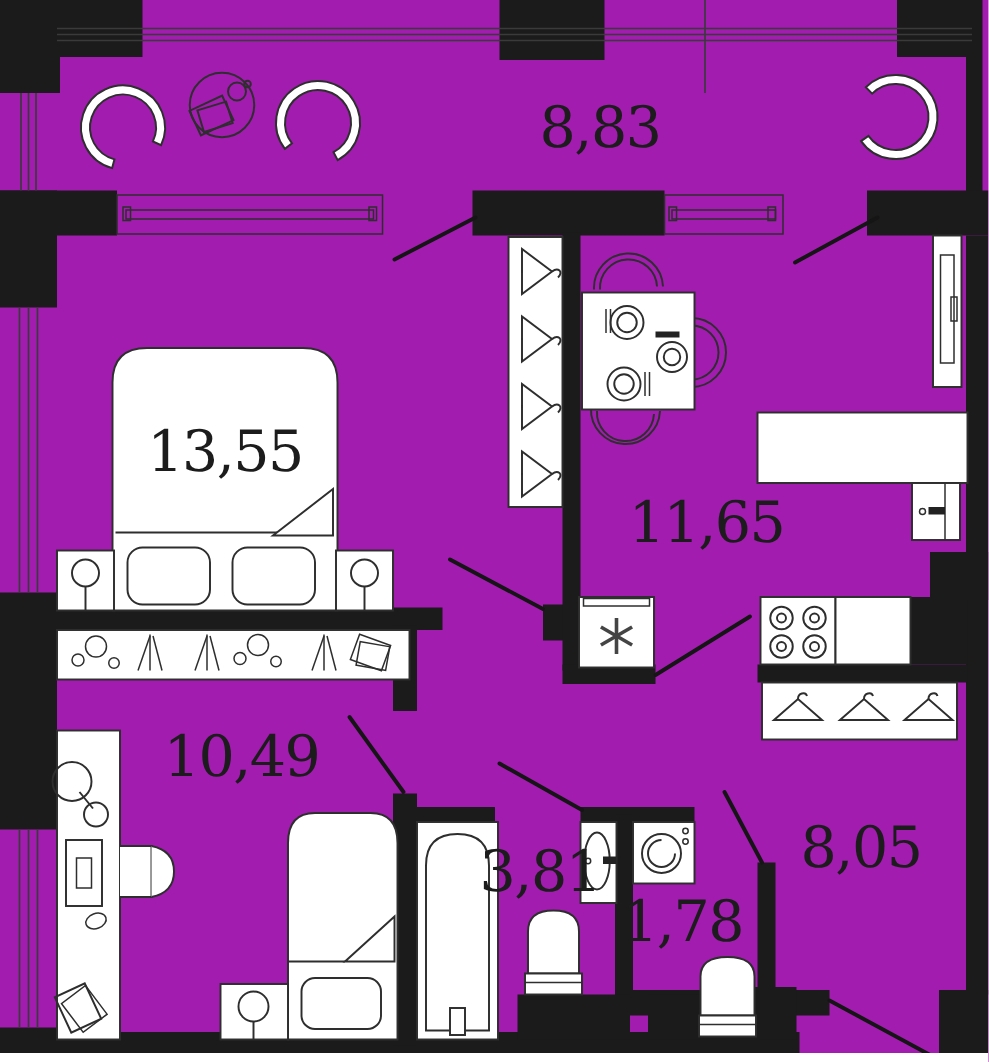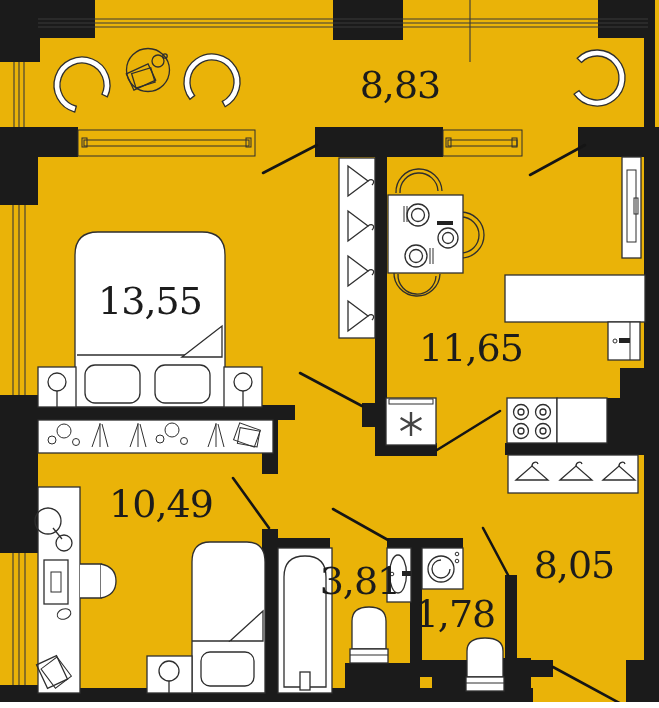--- a/index.html
+++ b/index.html
@@ -1,16 +1,16 @@
 <!DOCTYPE html>
 <html><head>
 <meta charset="utf-8">
 <style>
   html,body{margin:0;padding:0;background:#ffffff;}
-  .stage{width:659px;height:702px;position:relative;background:#eab308;}
+  .stage{width:659px;height:702px;position:relative;background:#a21caf;}
   svg{display:block;}
   .w   {fill:#1b1b1b;stroke:none;}
   .f   {fill:#ffffff;stroke:#2e2e2e;stroke-width:1.3;}
   .ln  {fill:none;stroke:#2e2e2e;stroke-width:1.3;}
   .thin{stroke-width:1;}
   .door{fill:none;stroke:#151515;stroke-width:2.6;stroke-linecap:round;}
   .glz {fill:none;stroke:#3a3a3a;stroke-width:1.1;}
   .dark{fill:#222;stroke:none;}
   text.lbl{font-family:"DejaVu Serif", serif;font-size:38px;fill:#1c1c1c;letter-spacing:-1px;}
 </style>

